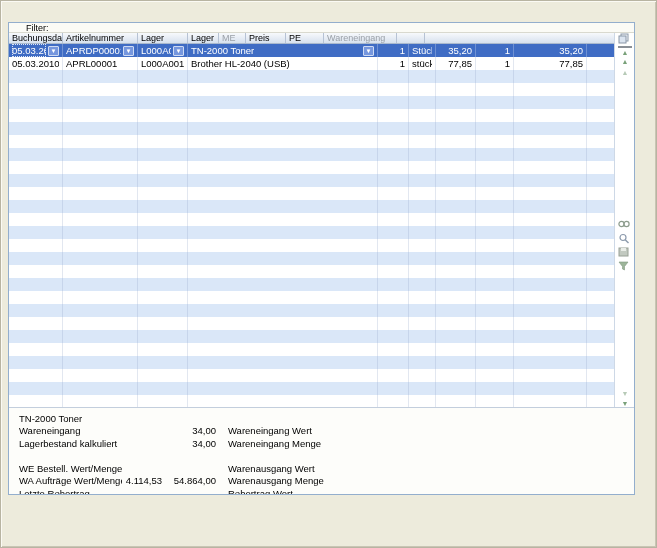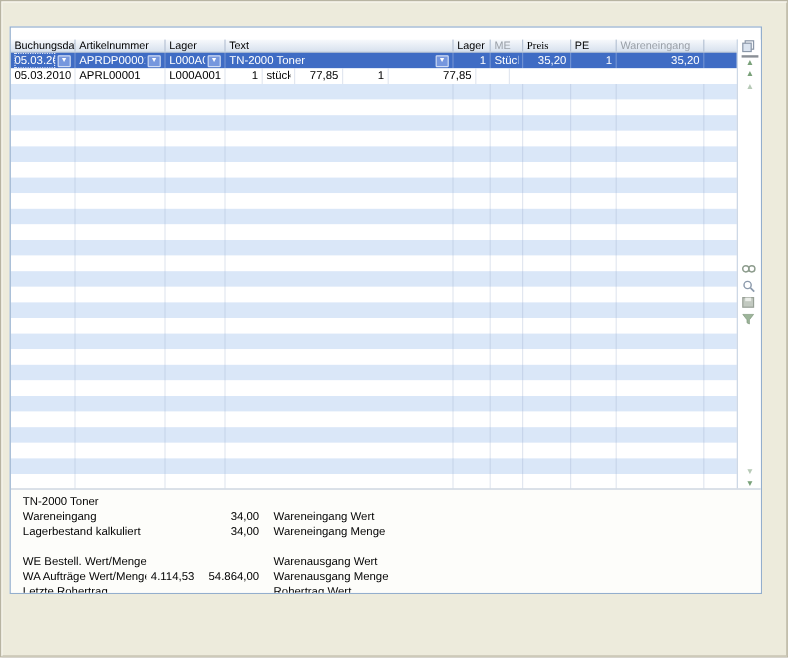--- a/index.html
+++ b/index.html
@@ -89,29 +89,31 @@
   .sum-val2   { width:54px; text-align:right; }
   .sum-label2 { margin-left:12px; }
   svg { display:block; }
 </style>
 </head>
 <body>
 
 <div class="window">
 
   <div class="panel">
+    <div class="filter-row">
+      <span>Filter:</span>
+    </div>
 
     <div class="grid-header">
         <div class="hcell" style="width: 54px;">Buchungsdatum</div>
         <div class="hcell" style="width: 75px;">Artikelnummer</div>
         <div class="hcell" style="width: 50px;">Lager</div>
-        <div class="hcell" style="width: 190px;">Text</div>
         <div class="hcell" style="width: 31px;">Lager</div>
         <div class="hcell muted" style="width: 27px;">ME</div>
-        <div class="hcell" style="width: 40px; font-family: Liberation Serif, serif;">Preis</div>
+        <div class="hcell" style="width: 40px;">Preis</div>
         <div class="hcell" style="width: 38px;">PE</div>
         <div class="hcell muted" style="width: 73px;">Wareneingang</div>
         <div class="hcell" style="width: 28px;"></div>
       </div>
     <div class="grid-body">
         <div class="grow sel">
           <div class="gcell focus" style="width: 54px;">
             <span class="txt">05.03.2010</span>
             <span class="dd">▼</span>
           </div>
@@ -148,20 +150,23 @@
         </div>
         <div class="grow white">
           <div class="gcell" style="width: 54px;">
             <span class="txt">05.03.2010</span>
           </div>
           <div class="gcell" style="width: 75px;">
             <span class="txt">APRL00001</span>
           </div>
           <div class="gcell" style="width: 50px;">
             <span class="txt">L000A001</span>
+          </div>
+          <div class="gcell" style="width: 190px;">
+            <span class="txt">Brother HL-2040 (USB)</span>
           </div>
           <div class="gcell r" style="width: 31px;">
             <span class="txt">1</span>
           </div>
           <div class="gcell" style="width: 27px;">
             <span class="txt">stück</span>
           </div>
           <div class="gcell r" style="width: 40px;">
             <span class="txt">77,85</span>
           </div>

